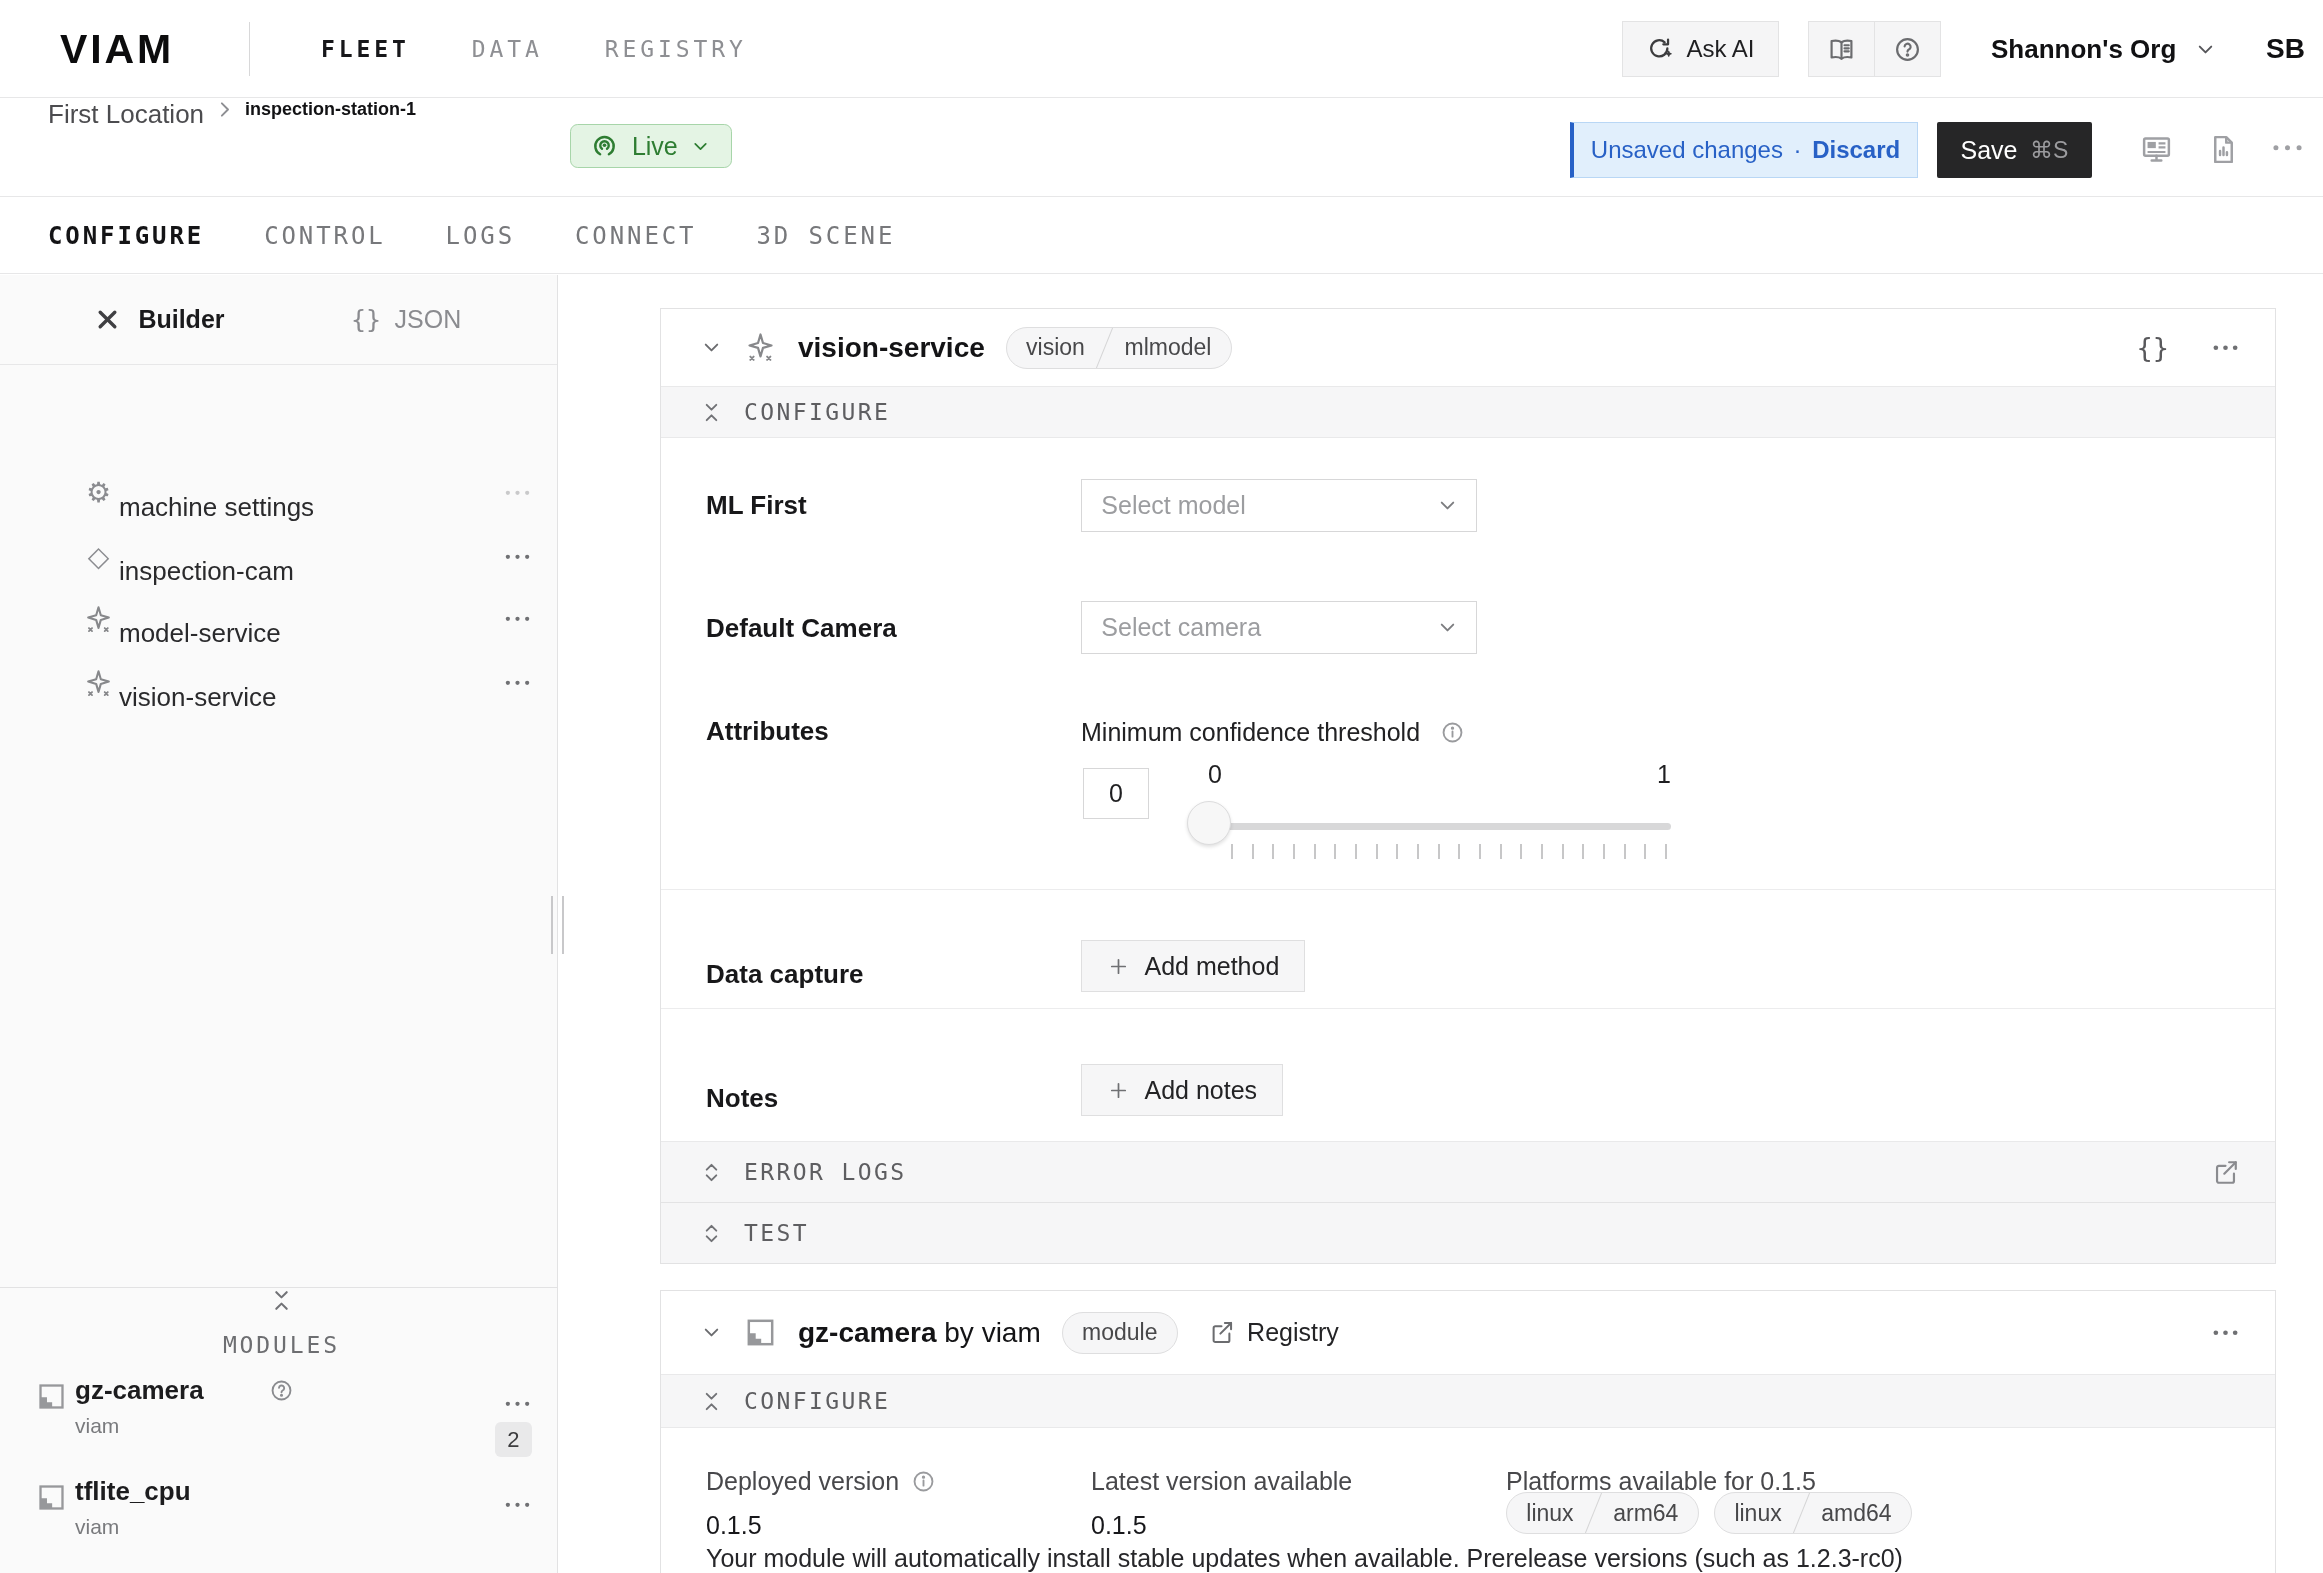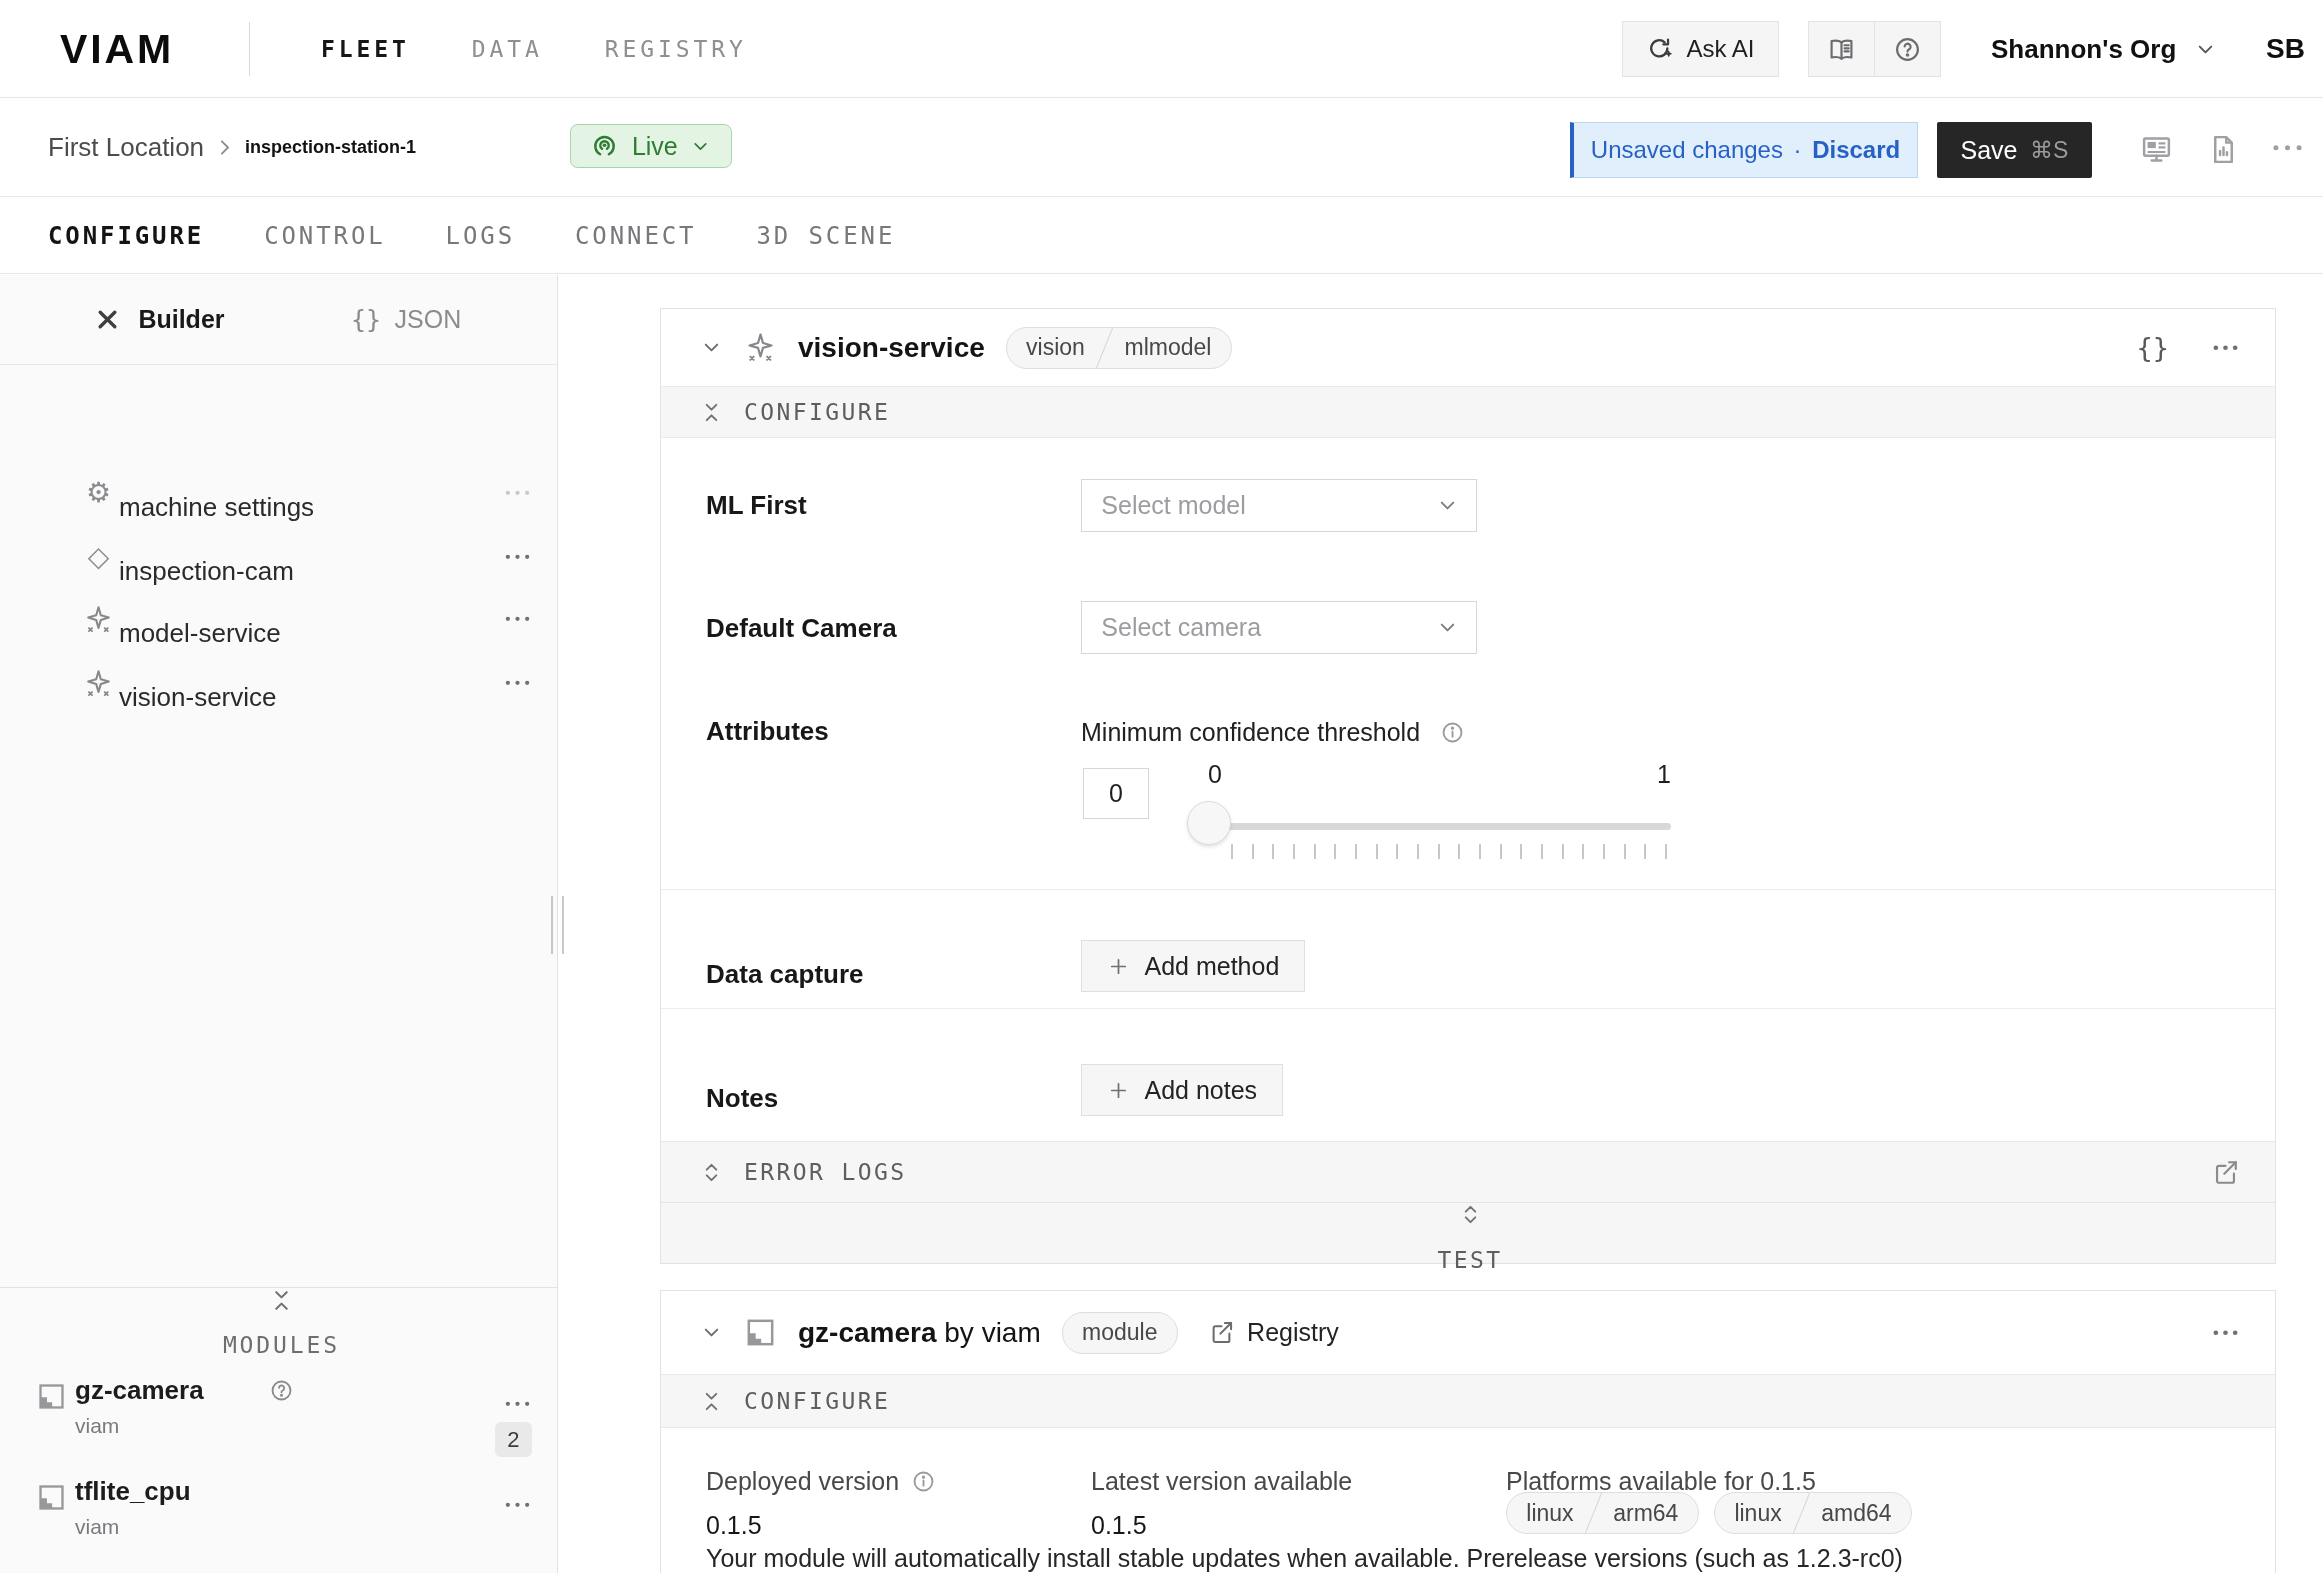--- a/index.html
+++ b/index.html
@@ -17,21 +17,21 @@
 .ask-ai { position:absolute; left:1622px; top:21px; height:56px; padding:0 23px; display:flex; align-items:center; gap:13.5px; background:#f5f5f6; border:1px solid #e3e3e4; font-size:24px; color:#1f1f21; cursor:pointer; }
 .icon-group { position:absolute; left:1808px; top:21px; height:56px; width:133px; display:flex; background:#f5f5f6; border:1px solid #e3e3e4; }
 .icon-cell { flex:1; display:flex; align-items:center; justify-content:center; cursor:pointer; }
 .icon-cell + .icon-cell { border-left:1px solid #e3e3e4; }
 .org-switcher { position:absolute; left:1991px; top:0; height:98px; display:flex; align-items:center; gap:17.4px; cursor:pointer; }
 .org-name { font-size:26px; font-weight:700; color:#111113; }
 .avatar { position:absolute; left:2266px; top:0; height:98px; display:flex; align-items:center; font-size:28px; font-weight:700; color:#111113; cursor:pointer; }
 
 
 .machinebar { position:absolute; top:99px; left:0; width:100%; height:98px; background:#fff; border-bottom:1px solid #e7e7e8; }
-.breadcrumb { position:absolute; left:48px; top:0; height:100%; display:flex; align-items:center; gap:10px; }
+.breadcrumb { position:absolute; left:48px; top:0; height:100%; display:flex; align-items:flex-start; gap:10px; }
 .crumb { font-size:26px; color:#4c4c4f; cursor:pointer; }
 .machine-name { font-size:18px; font-weight:700; color:#121214; }
 .live-badge { position:absolute; left:570px; top:25px; height:44px; padding:0 19.3px; display:flex; align-items:center; gap:12.6px; background:#e4f4e4; border:1.4px solid #a7d5a9; border-radius:7.7px; color:#2e7d32; font-size:25px; cursor:pointer; }
 .unsaved { position:absolute; left:1570px; top:23px; width:348px; height:56px; display:flex; align-items:center; justify-content:center; gap:10.6px; background:#e1effc; border:1px solid #b9d7f5; border-left:4.8px solid #2861c6; color:#2861c6; font-size:24px; }
 .unsaved .discard { font-weight:700; cursor:pointer; }
 .save-btn { position:absolute; left:1937px; top:23px; width:155px; height:56px; display:flex; align-items:center; justify-content:center; gap:12.6px; background:#262627; color:#fff; font-size:25px; border-radius:1.9px; cursor:pointer; }
 .save-btn .shortcut { color:#9b9b9e; font-size:23px; }
 .mb-icon { position:absolute; top:34px; cursor:pointer; }
 
 
@@ -499,21 +499,21 @@
         </span>
         <span class="section-label">ERROR LOGS</span>
         <span class="bar-ext">
           <svg class="ic" width="29" height="29" viewBox="0 0 24 24" fill="none" stroke="#8a8b8f" stroke-width="1.8" stroke-linecap="round" stroke-linejoin="round">
             <path d="M19 13v6a1.5 1.5 0 0 1-1.5 1.5h-11A1.5 1.5 0 0 1 5 19V8a1.5 1.5 0 0 1 1.5-1.5H12"></path>
               <path d="M15 3.5h5.5V9"></path>
               <path d="M20.5 3.5 11 13"></path>
           </svg>
         </span>
       </div>
-      <div class="section-bar" style="border-top:1px solid #e3e3e4;flex-direction:column;">
+      <div class="section-bar" style="border-top:1px solid #e3e3e4;">
         <span>
           <svg class="ic" width="23" height="23" viewBox="0 0 24 24" fill="none" stroke="#717276" stroke-width="2" stroke-linecap="round" stroke-linejoin="round">
               <path d="m7 9 5-5 5 5"></path>
               <path d="m7 15 5 5 5-5"></path>
             </svg>
         </span>
         <span class="section-label">TEST</span>
       </div>
     </div>
   </div>

